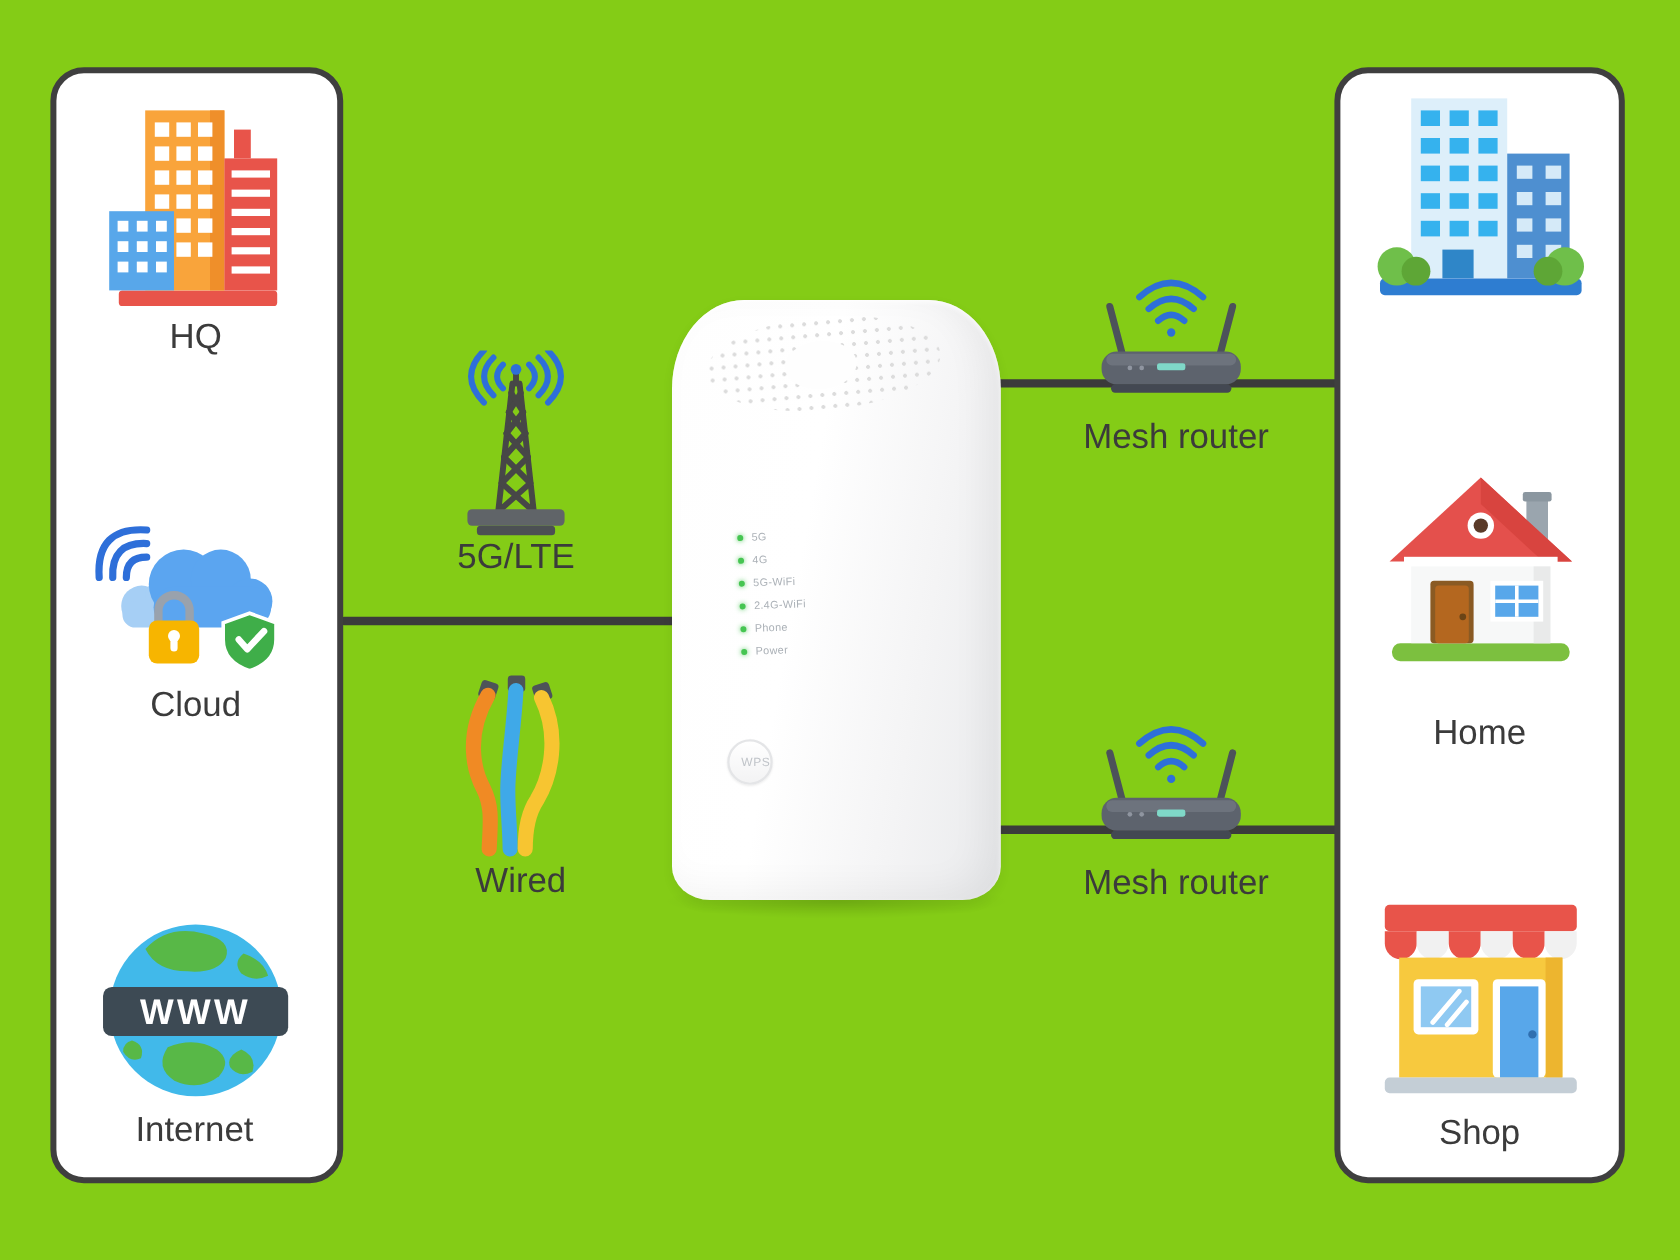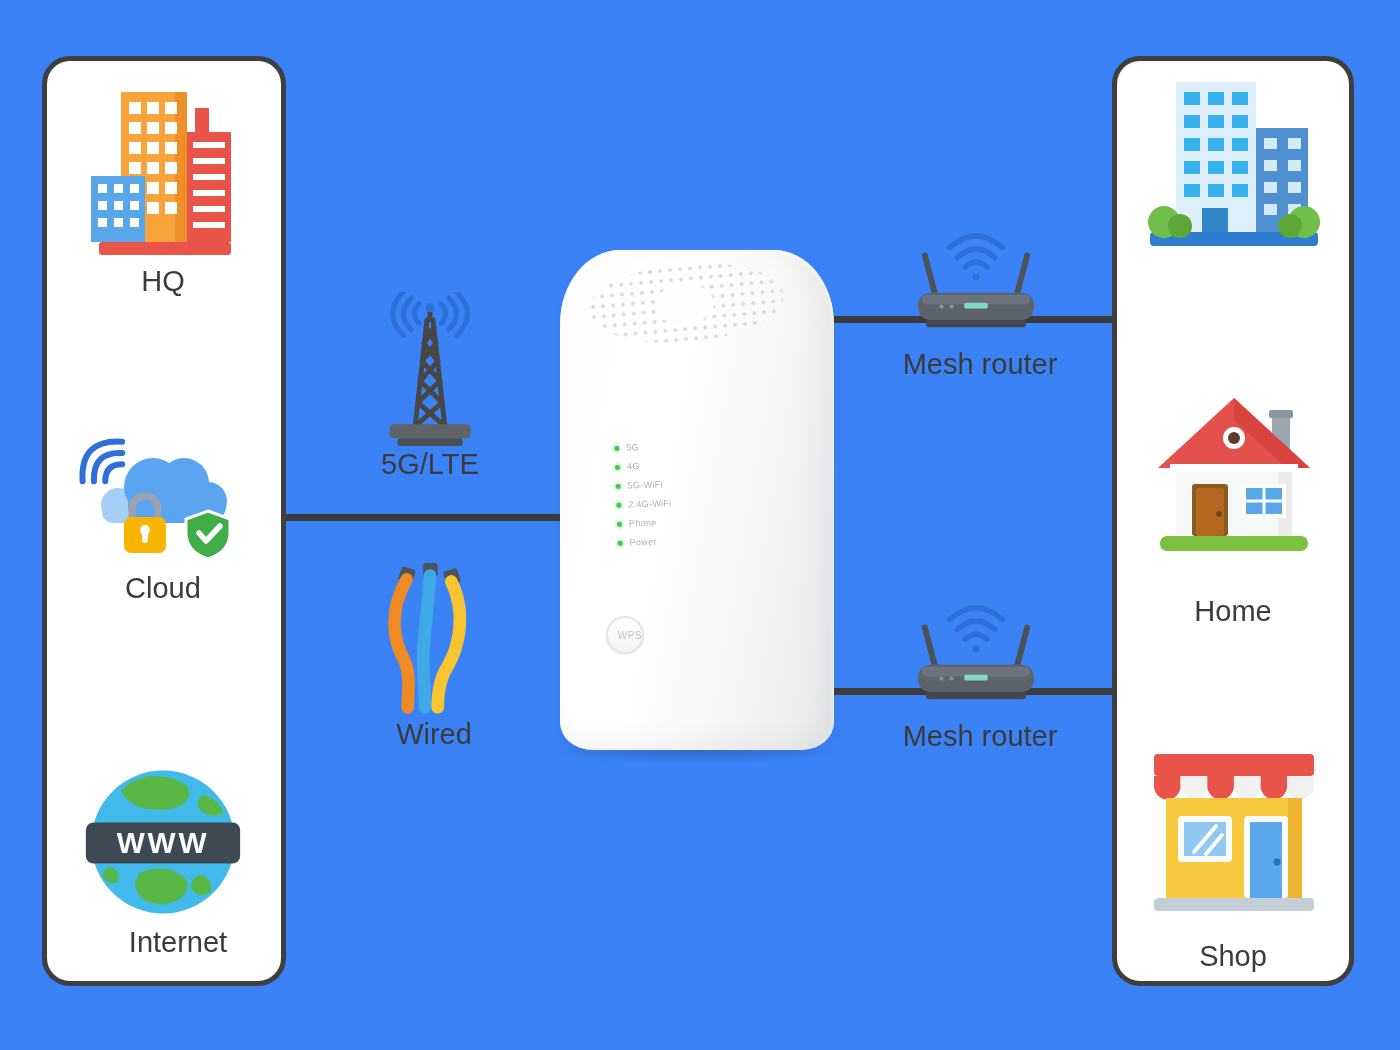--- a/index.html
+++ b/index.html
@@ -1,18 +1,18 @@
 <!DOCTYPE html>
 <html><head>
 <meta charset="utf-8">
 <style>
   * { margin:0; padding:0; box-sizing:border-box; }
   html,body { background:#ffffff; }
   .stage {
-    position:relative; width:1400px; height:1050px; background:#3b82f6;
+    position:relative; width:1400px; height:1050px; background:#84cc16;
     font-family:"Liberation Sans", sans-serif; overflow:hidden;
   }
   .panel {
     position:absolute; border:5px solid #3f3f3f; border-radius:28px;
     background:#ffffff; z-index:2;
   }
   .panel.left  { left:42px;  top:56px; width:244px; height:930px; }
   .panel.right { left:1112px; top:56px; width:242px; height:930px; }
 
   .line { position:absolute; height:7px; background:#3b3b3b; border-radius:3px; z-index:1; }
@@ -162,21 +162,21 @@
     <g clip-path="url(#globeClip)" fill="#58b847">
       <path d="M40 30 Q60 8 92 16 Q118 22 112 38 Q104 52 78 50 Q50 50 40 30 Z"></path>
       <path d="M128 34 Q146 40 150 54 Q138 60 126 52 Q118 42 128 34 Z"></path>
       <path d="M60 118 Q84 108 104 120 Q118 130 106 144 Q88 158 66 148 Q48 136 60 118 Z"></path>
       <path d="M126 120 Q140 126 136 140 Q124 146 116 136 Q112 126 126 120 Z"></path>
       <path d="M28 112 Q40 116 36 128 Q26 132 20 122 Q20 114 28 112 Z"></path>
     </g>
     <rect x="2" y="64" width="166" height="44" rx="8" fill="#3d4a54"></rect>
     <text x="85" y="97" text-anchor="middle" font-size="32" font-weight="bold" fill="#ffffff" letter-spacing="3">WWW</text>
   </svg>
-  <div class="node-label" style="left:68px; top:926px;">Internet</div>
+  <div class="node-label" style="left:52px; top:926px;">Internet</div>
 
   <svg class="icon" style="left:375px; top:292px;" width="110" height="158" viewBox="0 0 110 160">
     <g stroke="#474747" stroke-width="5" stroke-linecap="round">
       <line x1="40" y1="136" x2="52" y2="28"></line>
       <line x1="70" y1="136" x2="58" y2="28"></line>
       <line x1="40" y1="136" x2="67" y2="112"></line>
         <line x1="70" y1="136" x2="43" y2="112"></line>
       <line x1="43" y1="112" x2="65" y2="90"></line>
         <line x1="67" y1="112" x2="45" y2="90"></line>
       <line x1="45" y1="90" x2="63" y2="70"></line>
@@ -364,15 +364,15 @@
     <rect x="42" y="82" width="42" height="34" fill="#8fc9f2"></rect>
     <g stroke="#ffffff" stroke-width="4" stroke-linecap="round">
       <line x1="52" y1="112" x2="74" y2="86"></line>
       <line x1="64" y1="114" x2="80" y2="95"></line>
     </g>
     <rect x="102" y="76" width="44" height="82" rx="4" fill="#ffffff"></rect>
     <rect x="108" y="82" width="32" height="76" fill="#58a7ea"></rect>
     <circle cx="135" cy="122" r="3.5" fill="#2f6fb0"></circle>
     <rect x="12" y="158" width="160" height="13" rx="4" fill="#c4ced6"></rect>
   </svg>
-  <div class="node-label" style="left:1123px; top:928px;margin-top:12px;">Shop</div>
+  <div class="node-label" style="left:1123px; top:928px;">Shop</div>
 
 </div>
 
 </body></html>

